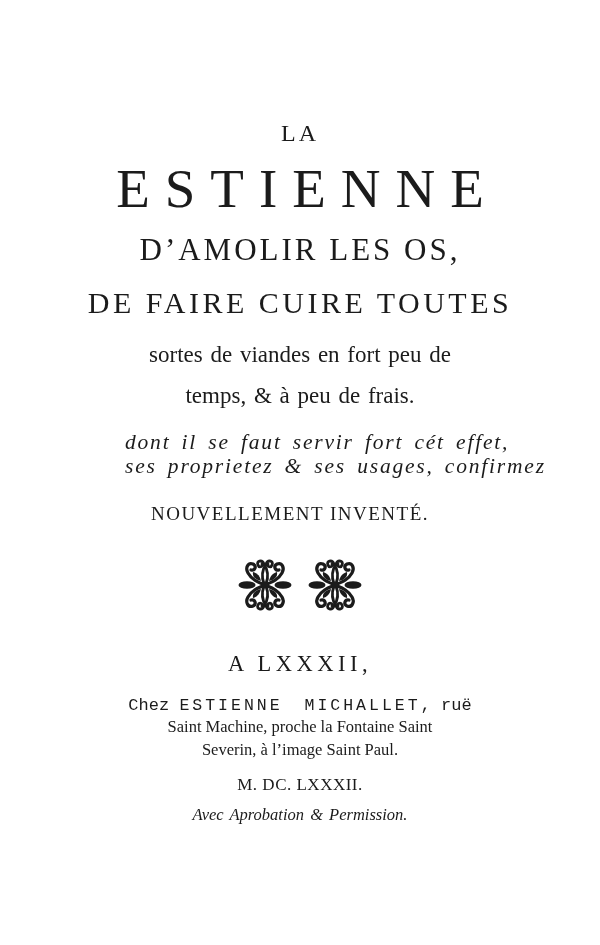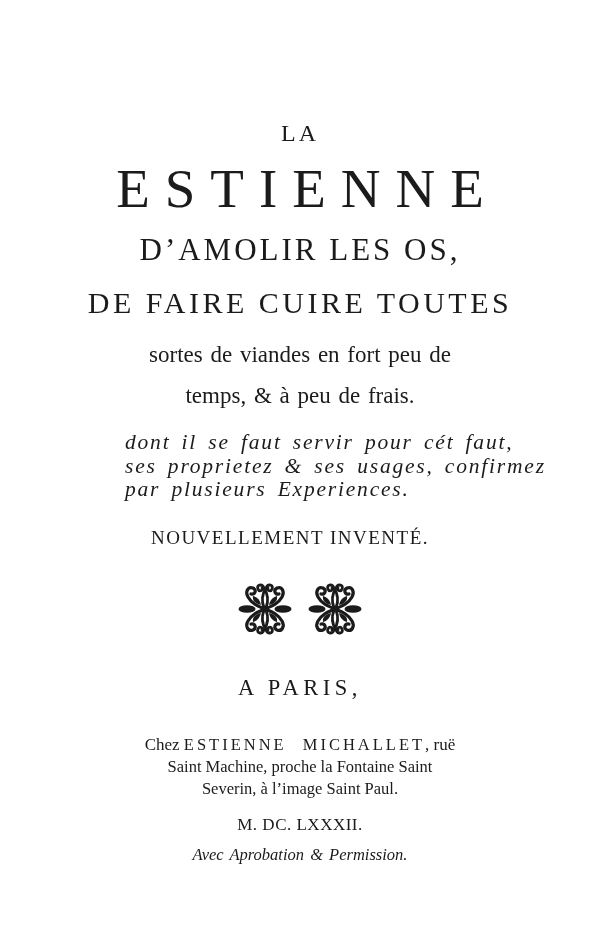--- a/index.html
+++ b/index.html
@@ -32,21 +32,21 @@
 
   .byline{
     font-style:italic;font-size:20px;letter-spacing:1px;word-spacing:3px;
     margin-top:20px;line-height:26px;margin-right:40px;
   }
   .byline sup{font-size:12px;font-style:italic;}
 
   .ornament{margin-top:22px;}
 
   .city{font-size:22.5px;letter-spacing:4.5px;margin-top:24px;}
-  .chez{font-size:17px;margin-top:34px;}
+  .chez{font-size:17px;margin-top:19px;font-family:Liberation Mono, monospace;}
   .pub-name{letter-spacing:3px;word-spacing:9px;font-size:16.5px;}
   .addr{font-size:16.5px;line-height:20.5px;margin-top:2px;}
   .year{font-size:17px;letter-spacing:0.5px;margin-top:15px;}
   .permission{font-style:italic;font-size:16.5px;word-spacing:2px;margin-top:10px;}
 </style>
 </head>
 <body>
 
 <div class="page">
 
@@ -57,23 +57,22 @@
   <div class="line title-2">D’AMOLIR LES OS,</div>
 
 
   <div class="line title-3">DE FAIRE CUIRE TOUTES</div>
 
   <div class="line sub">sortes de viandes en fort peu de</div>
 
   <div class="line sub sub2">temps, &amp; à peu de frais.</div>
 
   <div class="desc">
-    <div class="line indent">dont il se faut servir pour cét faut,</div>
+    <div class="line indent">dont il se faut servir fort cét effet,</div>
     <div class="line indent">ses proprietez &amp; ses usages, confirmez</div>
-    <div class="line indent">par plusieurs Experiences.</div>
   </div>
 
   <div class="line novelty">NOUVELLEMENT INVENTÉ.</div>
 
 
   <div class="ornament">
     <svg width="140" height="76" viewBox="0 0 140 76" aria-hidden="true">
       <defs>
         <g id="orn-q" stroke="#1b1b1b" fill="none" stroke-linecap="round">
           <path d="M0,0 C-7,-3 -13,-5 -17,-12 C-20,-17 -17,-23 -12,-21 C-8,-19 -10,-14 -14,-15" stroke-width="3.2"></path>
@@ -90,21 +89,21 @@
             <ellipse cx="18" cy="0" rx="8.5" ry="3.8" fill="#1b1b1b"></ellipse>
             <circle r="3.2" fill="#1b1b1b"></circle>
           </g>
         </g>
       </defs>
       <use href="#orn-motif" x="0"></use>
       <use href="#orn-motif" x="70"></use>
     </svg>
   </div>
 
-  <div class="line city">A PARIS,</div>
+  <div class="line city">A LXXXII,</div>
 
   <div class="line chez"><span>Chez </span><span class="pub-name">ESTIENNE MICHALLET</span><span>, ruë</span></div>
 
   <div class="line addr">Saint Machine, proche la Fontaine Saint</div>
 
   <div class="line addr">Severin, à l’image Saint Paul.</div>
 
   <div class="line year">M. DC. LXXXII.</div>
 
   <div class="line permission">Avec Aprobation &amp; Permission.</div>

